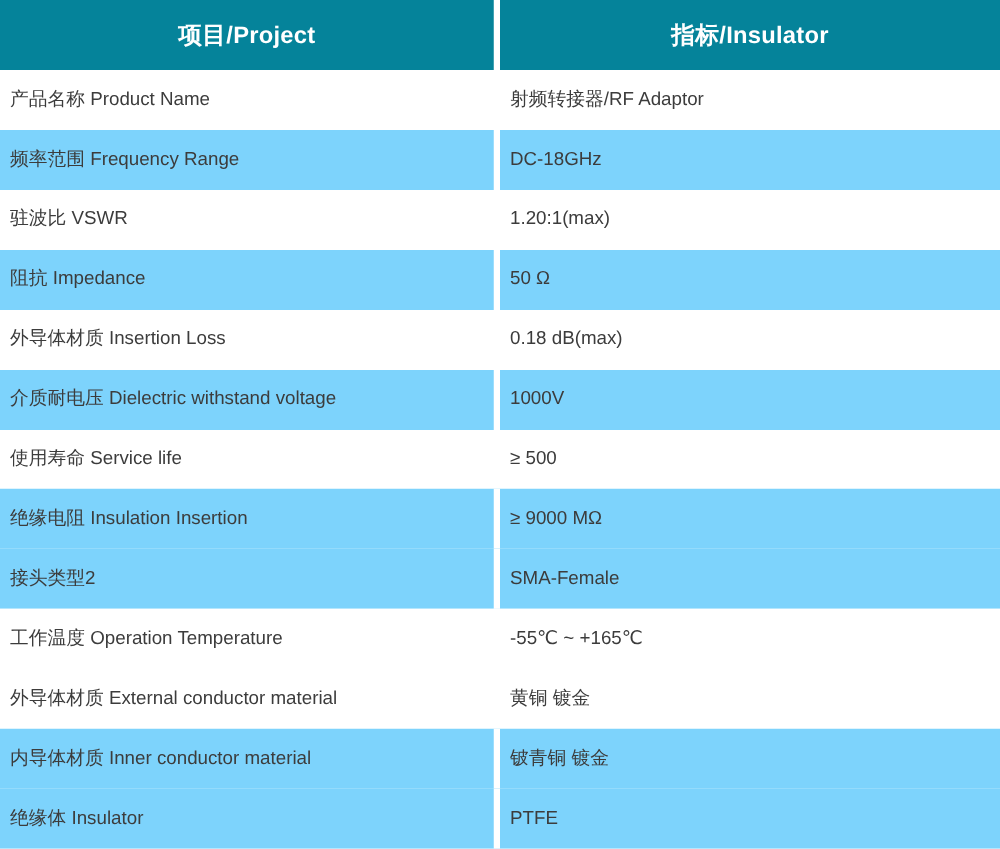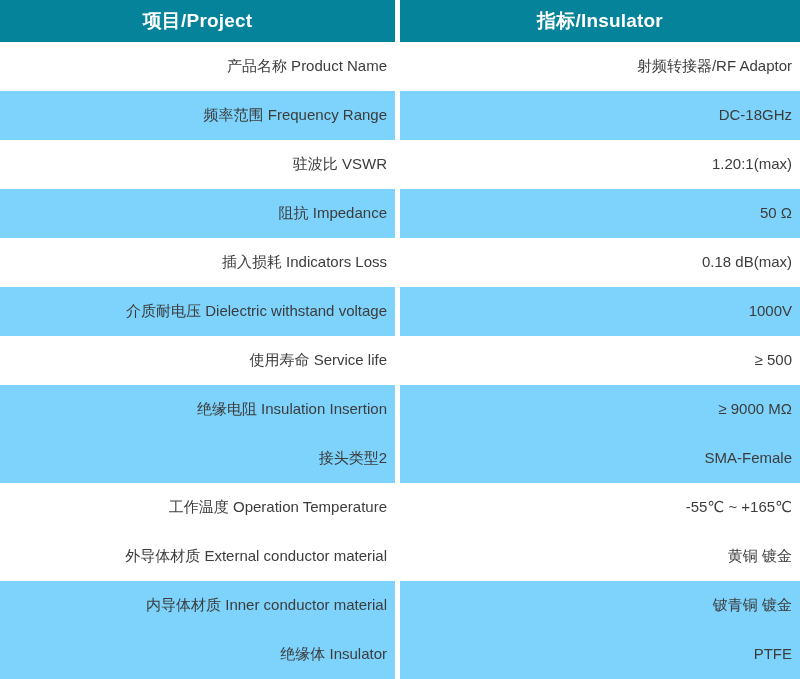--- a/index.html
+++ b/index.html
@@ -21,33 +21,33 @@
     table-layout: fixed;
   }
   .spec-table col.col-project { width: 400px; }
   .spec-table col.col-indicator { width: 400px; }
 
   .header-row th {
     background: #05839a;
     color: #ffffff;
     font-size: 19px;
     font-weight: bold;
-    height: 42px;
+    height: 56px;
     text-align: center;
     vertical-align: middle;
     padding: 0;
     letter-spacing: 0.2px;
   }
   .header-row th.cell-project {
     border-right: 5px solid #ffffff;
   }
 
   .data-row td {
     height: 45px;
-    text-align: right;
+    text-align: left;
     vertical-align: middle;
     font-size: 15px;
     color: #3c3c3c;
     padding: 0 8px;
     line-height: 1.25;
   }
   .data-row td.cell-project {
     border-right: 5px solid #ffffff;
   }
   .data-row.row-white td {
@@ -85,21 +85,21 @@
       </tr>
       <tr class="data-row row-white">
         <td class="cell-project">驻波比 VSWR</td>
         <td class="cell-indicator">1.20:1(max)</td>
       </tr>
       <tr class="data-row row-tint">
         <td class="cell-project">阻抗 Impedance</td>
         <td class="cell-indicator">50 Ω</td>
       </tr>
       <tr class="data-row row-white">
-        <td class="cell-project">插入损耗 Indicators Loss</td>
+        <td class="cell-project">外导体材质 Insertion Loss</td>
         <td class="cell-indicator">0.18 dB(max)</td>
       </tr>
       <tr class="data-row row-tint">
         <td class="cell-project">介质耐电压 Dielectric withstand voltage</td>
         <td class="cell-indicator">1000V</td>
       </tr>
       <tr class="data-row row-white">
         <td class="cell-project">使用寿命 Service life</td>
         <td class="cell-indicator">≥ 500</td>
       </tr>

